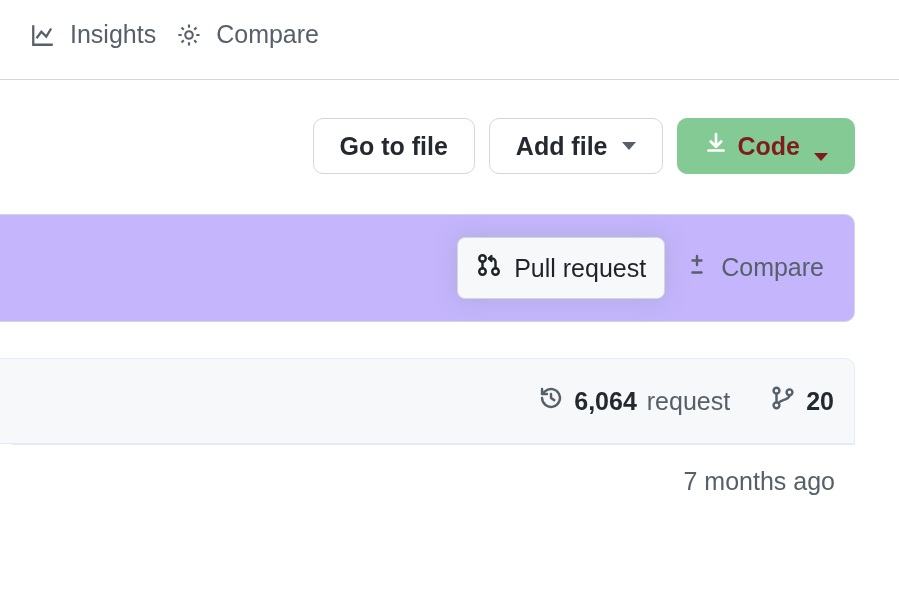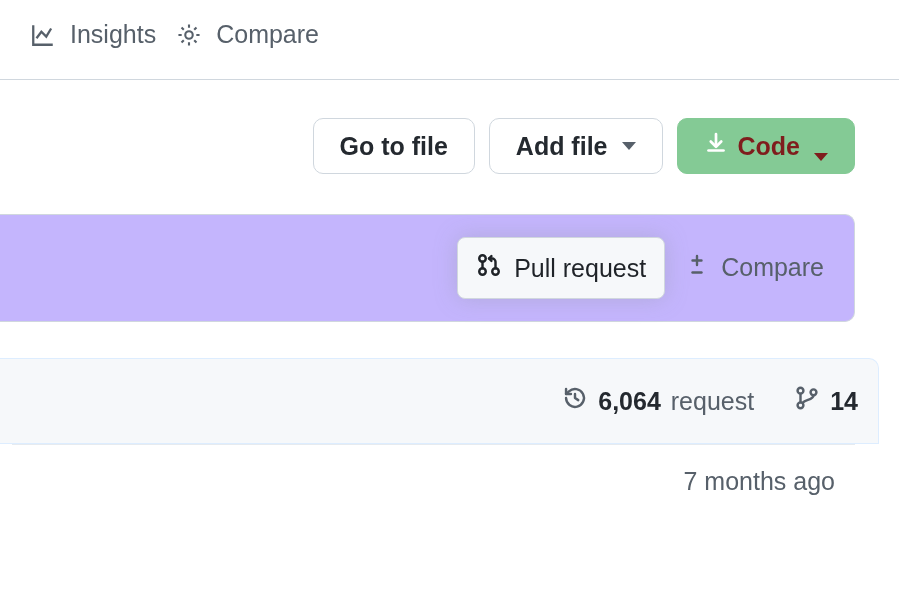--- a/index.html
+++ b/index.html
@@ -96,21 +96,21 @@
       align-items: flex-start;
       gap: 12px;
       font-size: 25px;
       color: #57606a;
       padding: 14px 16px;
       cursor: pointer;
     }
     .compare-link svg { width:24px; height:24px; }
 
     .stats-row {
-      margin: 36px 20px 0 0;
+      margin: 36px 44px 0 0;
       border: 1.5px solid #ddedff;
       border-left: none;
       background: #f6f8fa;
       border-radius: 0 10px 0 0;
       display: flex;
       justify-content: flex-end;
       align-items: flex-start;
       gap: 40px;
       padding: 26px 20px;
       font-size: 25px;
@@ -220,19 +220,19 @@
   <div class="stat">
     <span>
       <svg viewBox="0 0 16 16" fill="none" stroke="#57606a" stroke-width="1.5" stroke-linecap="round">
         <circle cx="4" cy="3.5" r="1.8"></circle>
         <circle cx="4" cy="12.5" r="1.8"></circle>
         <circle cx="12" cy="4.5" r="1.8"></circle>
         <path d="M4 5.3v5.4"></path>
         <path d="M12 6.3c0 3-5 2.5-6.5 4.5"></path>
       </svg>
     </span>
-    <b>14</b>
+    <b>20</b>
   </div>
 </div>
 
 <div class="row2">
   <span>7 months ago</span>
 </div>
 
 </body></html>

